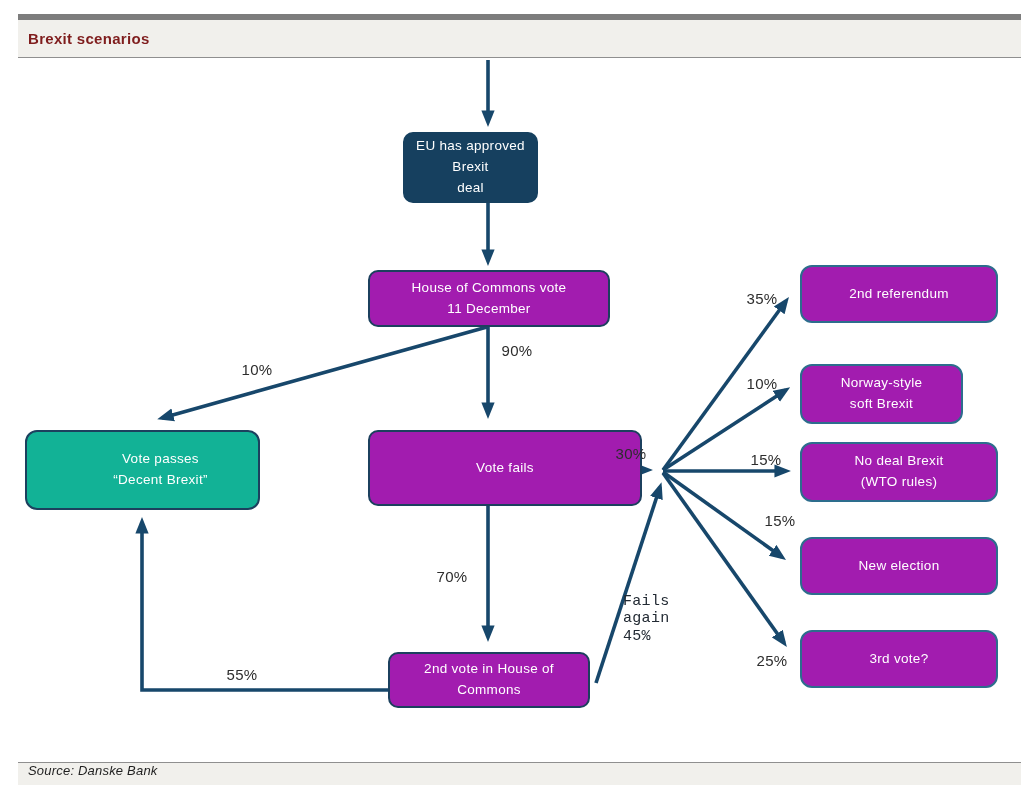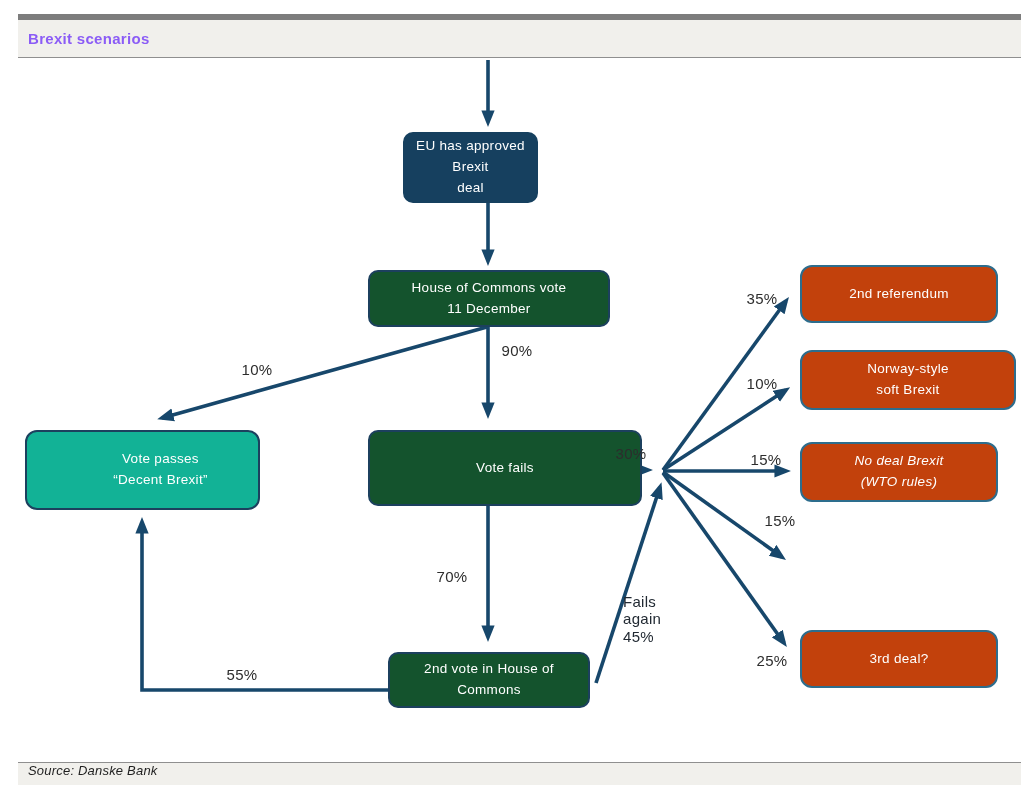--- a/index.html
+++ b/index.html
@@ -8,40 +8,40 @@
     font-family:"Liberation Sans", sans-serif;overflow:hidden;
   }
   
   .top-bar{position:absolute;left:18px;top:14px;width:1003px;height:6px;background:#7d7d7d;}
   .title-band{
     position:absolute;left:18px;top:20px;width:1003px;height:38px;
     background:#f1f0ec;border-bottom:1px solid #8f8f8f;
     display:flex;align-items:center;box-sizing:border-box;
   }
   .title-band .title{
-    margin-left:10px;font-size:15px;font-weight:600;color:#8b5cf6;letter-spacing:.3px;
+    margin-left:10px;font-size:15px;font-weight:600;color:#7f1d1d;letter-spacing:.3px;
   }
   .source-band{
     position:absolute;left:18px;top:762px;width:1003px;height:32px;
     background:#f1f0ec;border-top:1px solid #8f8f8f;border-bottom:1px solid #8f8f8f;
     display:flex;box-sizing:border-box;
   }
   .source-band .source{
     margin-left:10px;font-size:13px;font-style:italic;color:#1f1f1f;letter-spacing:.2px;
   }
   
   .node{
     position:absolute;display:flex;align-items:center;justify-content:center;
     text-align:center;color:#ffffff;font-size:13.5px;line-height:1.55;
     letter-spacing:.3px;white-space:pre-line;box-sizing:border-box;
   }
   .node.navy {background:#16405f;border:2px solid #16405f;border-radius:10px;}
-  .node.red  {background:#14532d;border:2px solid #1c405e;border-radius:10px;}
+  .node.red  {background:#a21caf;border:2px solid #1c405e;border-radius:10px;}
   .node.green{background:#12b296;border:2px solid #1c405e;border-radius:12px;}
-  .node.blue {background:#c2410c;border:2px solid #2d6d8d;border-radius:12px;}
+  .node.blue {background:#a21caf;border:2px solid #2d6d8d;border-radius:12px;}
   
   .pct{
     position:absolute;transform:translate(-50%,-50%);
     font-size:15px;color:#2d2d2d;white-space:nowrap;letter-spacing:.3px;
   }
   .pct.block{transform:none;white-space:pre-line;text-align:left;line-height:1.15;color:#222a33;}
   
   #arrows{position:absolute;left:0;top:0;width:1033px;height:785px;}
 </style>
 </head>
@@ -86,35 +86,36 @@
   <div class="node green" style="left:25px;top:430px;width:235px;height:80px;padding-left:36px;">Vote passes
 “Decent Brexit”</div>
 
   <div class="node red" style="left:368px;top:430px;width:274px;height:76px;">Vote fails</div>
 
   <div class="node red" style="left:388px;top:652px;width:202px;height:56px;">2nd vote in House of
 Commons</div>
 
   <div class="node blue" style="left:800px;top:265px;width:198px;height:58px;">2nd referendum</div>
 
-  <div class="node blue" style="left:800px;top:350px;width:216px;height:60px;">Norway-style
+  <div class="node blue" style="left:800px;top:364px;width:163px;height:60px;">Norway-style
 soft Brexit</div>
 
-  <div class="node blue" style="left:800px;top:442px;width:198px;height:60px;font-style:italic;">No deal Brexit
+  <div class="node blue" style="left:800px;top:442px;width:198px;height:60px;">No deal Brexit
 (WTO rules)</div>
 
+  <div class="node blue" style="left:800px;top:537px;width:198px;height:58px;">New election</div>
 
-  <div class="node blue" style="left:800px;top:630px;width:198px;height:58px;">3rd deal?</div>
+  <div class="node blue" style="left:800px;top:630px;width:198px;height:58px;">3rd vote?</div>
 
   <div class="pct" style="left:257px;top:369px;">10%</div>
   <div class="pct" style="left:517px;top:350px;">90%</div>
   <div class="pct" style="left:631px;top:453px;">30%</div>
   <div class="pct" style="left:452px;top:576px;">70%</div>
   <div class="pct" style="left:242px;top:674px;">55%</div>
-  <div class="pct block" style="left:623px;top:593px;font-size:15px;">Fails
+  <div class="pct block" style="left:623px;top:593px;font-size:15px;font-family:Liberation Mono, monospace;">Fails
 again
 45%</div>
   <div class="pct" style="left:762px;top:298px;">35%</div>
   <div class="pct" style="left:762px;top:383px;">10%</div>
   <div class="pct" style="left:766px;top:459px;">15%</div>
   <div class="pct" style="left:780px;top:520px;">15%</div>
   <div class="pct" style="left:772px;top:660px;">25%</div>
 
   <div class="source-band">
     <span class="source">Source: Danske Bank</span>

